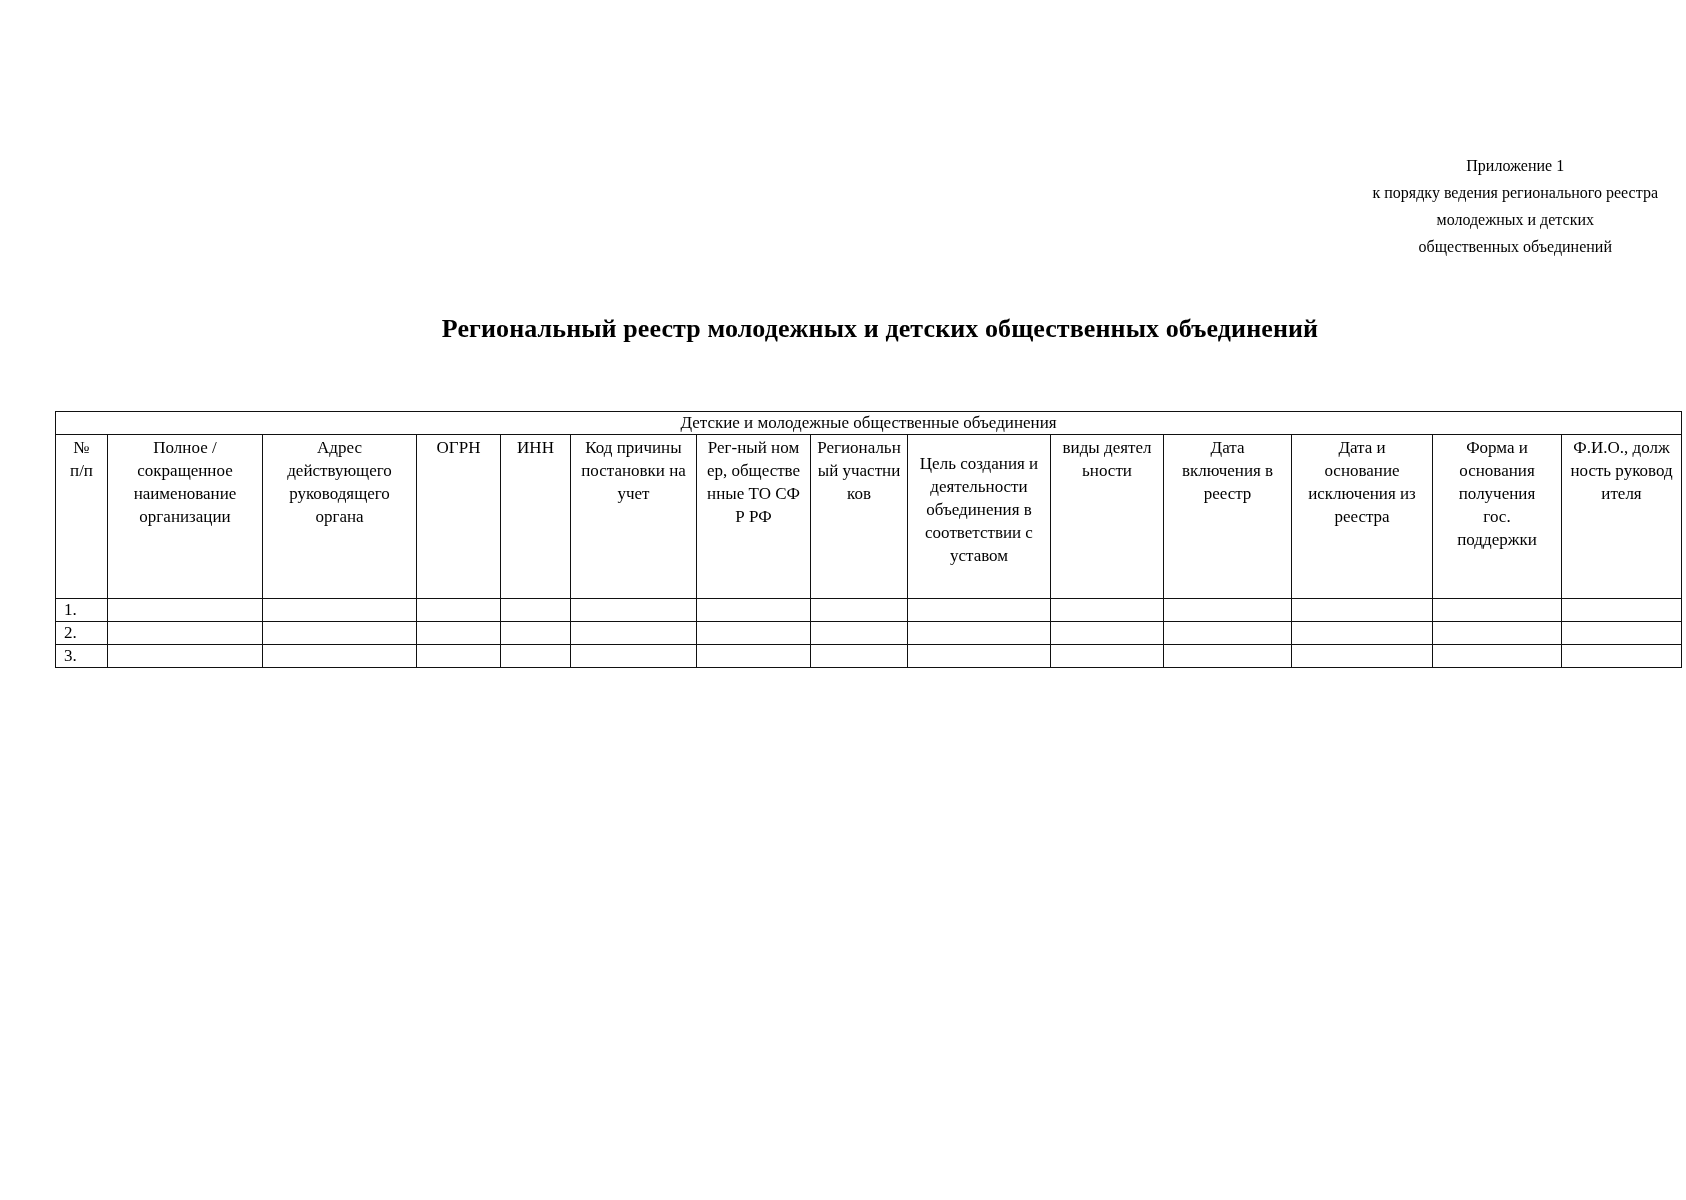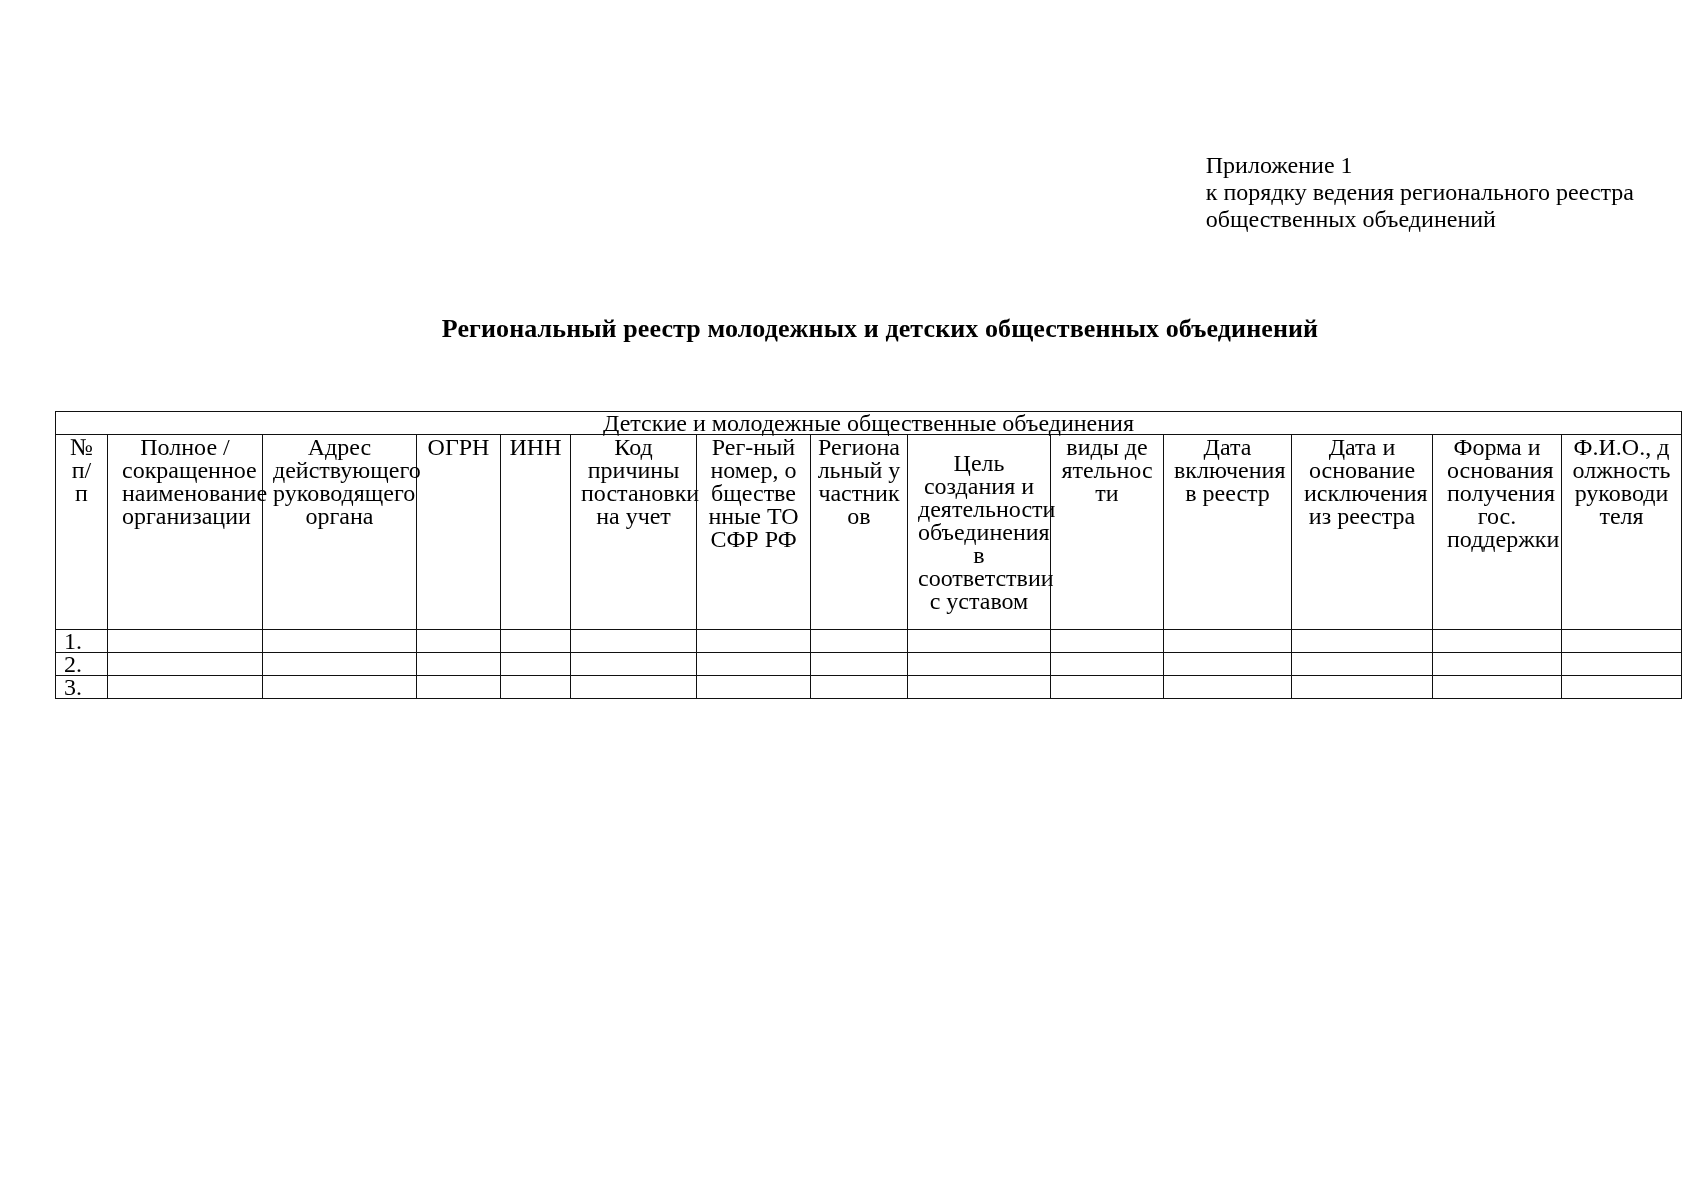--- a/index.html
+++ b/index.html
@@ -1,48 +1,49 @@
 <!DOCTYPE html>
 <html><head>
   <meta charset="utf-8">
   <style>
     html, body { margin: 0; padding: 0; background: #ffffff; }
     body {
       width: 1686px; height: 1200px; position: relative; overflow: hidden;
       font-family: "Liberation Serif", "DejaVu Serif", serif; color: #000;
     }
     .appendix {
-      position: absolute; right: 52px; top: 152px; text-align: left;
-      font-size: 24px; line-height: 27px;
+      position: absolute; right: 28px; top: 152px; text-align: center;
+      font-size: 16px; line-height: 27px;
     }
     .appendix div { white-space: nowrap; }
     .title {
       position: absolute; left: 0; width: 1760px; top: 314px; text-align: center;
       font-size: 26px; font-weight: bold; letter-spacing: 0.1px;
     }
     table.reg {
       position: absolute; left: 55px; top: 411px; width: 1626px;
       border-collapse: collapse; table-layout: fixed;
-      font-size: 24px; line-height: 23px;
+      font-size: 17px; line-height: 23px;
     }
     table.reg td, table.reg th {
       border: 1.5px solid #111; padding: 0; font-weight: normal;
       vertical-align: top; text-align: center;
     }
     table.reg .group-row td { height: 22px; line-height: 22px; }
     table.reg .head-row th { height: 162px; padding-top: 1px; }
     table.reg .data-row td { height: 22px; line-height: 22px; text-align: left; padding-left: 6px; }
     table.reg .data-row td.num { padding-left: 8px; }
   </style>
 </head>
 <body>
 
 <div class="appendix">
   <div>Приложение 1</div>
   <div>к порядку ведения регионального реестра</div>
+  <div>молодежных и детских</div>
   <div>общественных объединений</div>
 </div>
 
 <div class="title">Региональный реестр молодежных и детских общественных объединений</div>
 
 <table class="reg">
   <colgroup>
     <col style="width:52px">
     <col style="width:155px">
     <col style="width:154px">

